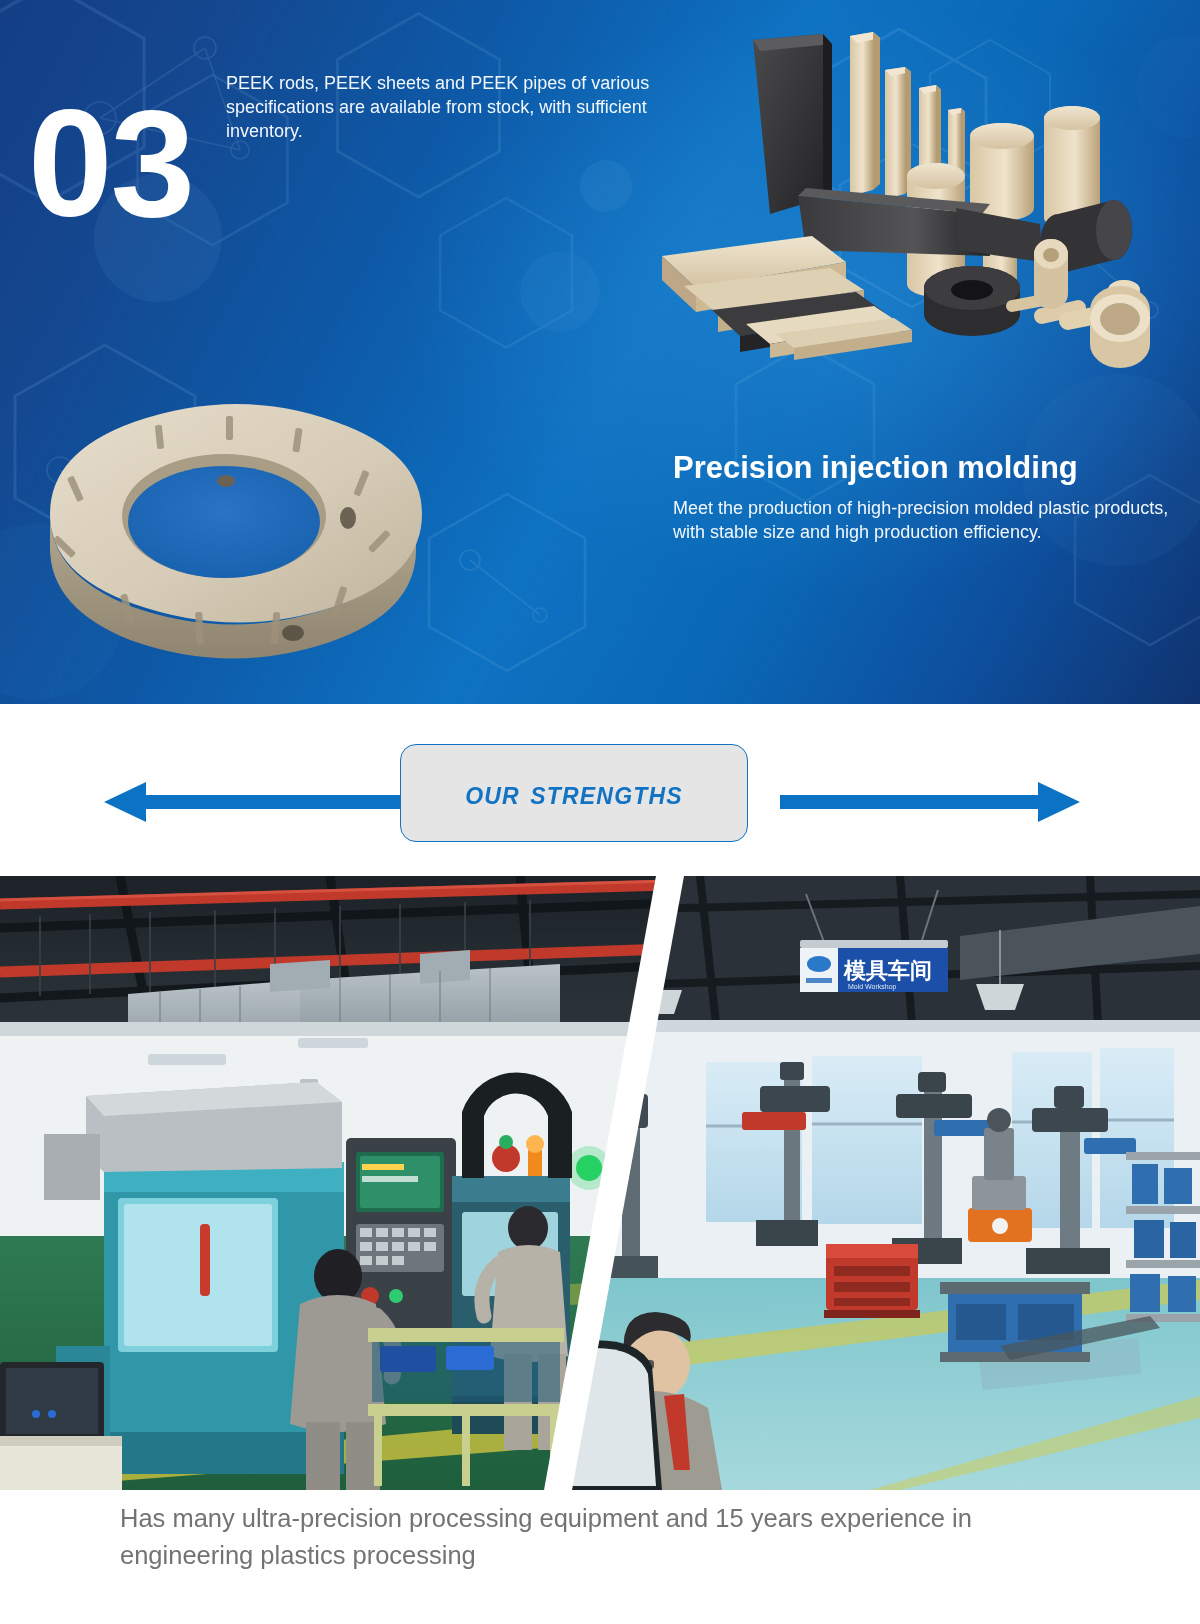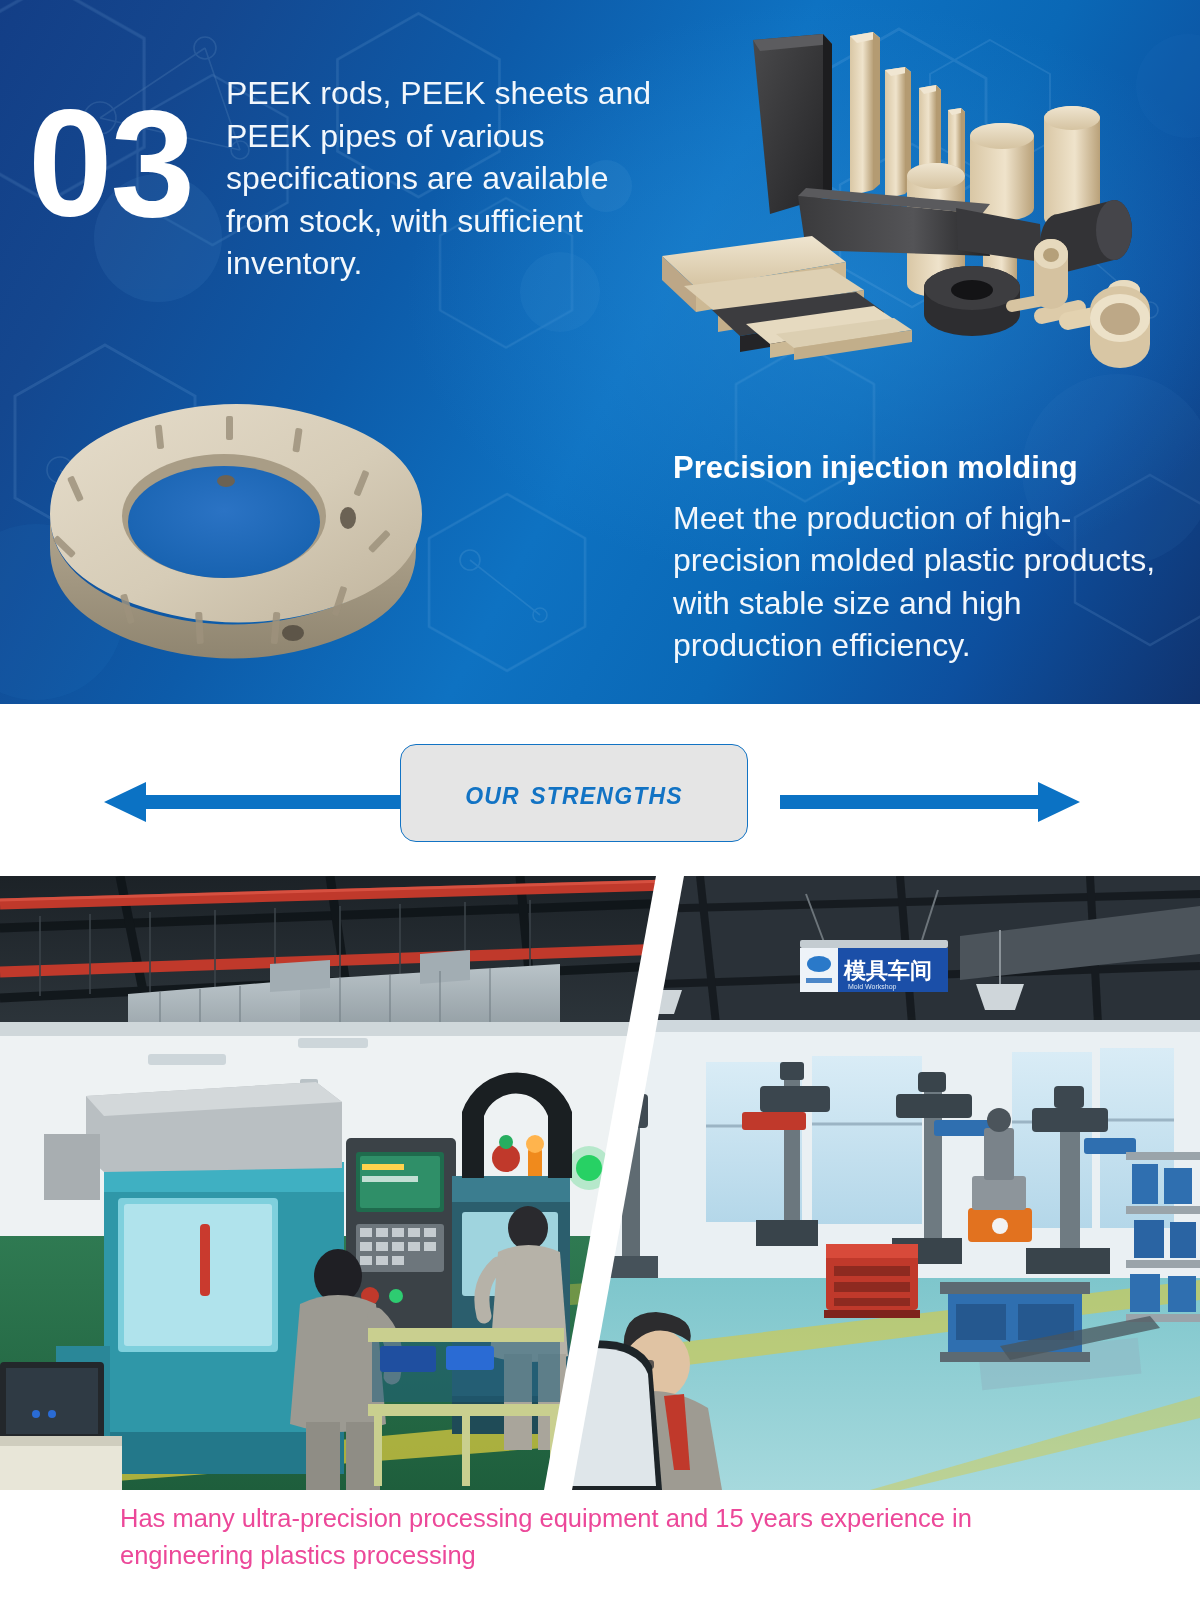--- a/index.html
+++ b/index.html
@@ -47,21 +47,21 @@
   .h-title {
     color:#ffffff;
     font-size:31px;
     font-weight:700;
     line-height:1.12;
     margin-bottom:11px;
     white-space:nowrap;
   }
   .h-body {
     color:#f2f7fc;
-    font-size:32px;
+    font-size:18px;
     font-weight:400;
     line-height:1.33;
   }
 
   
   .peek-photo {
     position:absolute; left:660px; top:18px; width:540px; height:362px;
   }
   .peek-photo svg { display:block; width:540px; height:362px; }
 
@@ -107,21 +107,21 @@
   .photos { position:absolute; left:0; top:876px; width:1200px; height:562px; }
   .photos svg { display:block; width:1200px; height:614px; }
 
   
   .caption {
     position:absolute; left:0; top:1494px; width:1200px; height:130px;
     background:#ffffff;
     padding:6px 118px 0 120px;
   }
   .caption p {
-    color:#ec4899;
+    color:#737373;
     font-size:25.5px;
     line-height:1.44;
     font-weight:400;
   }
 </style>
 </head>
 <body>
 
 <div class="page">
 

